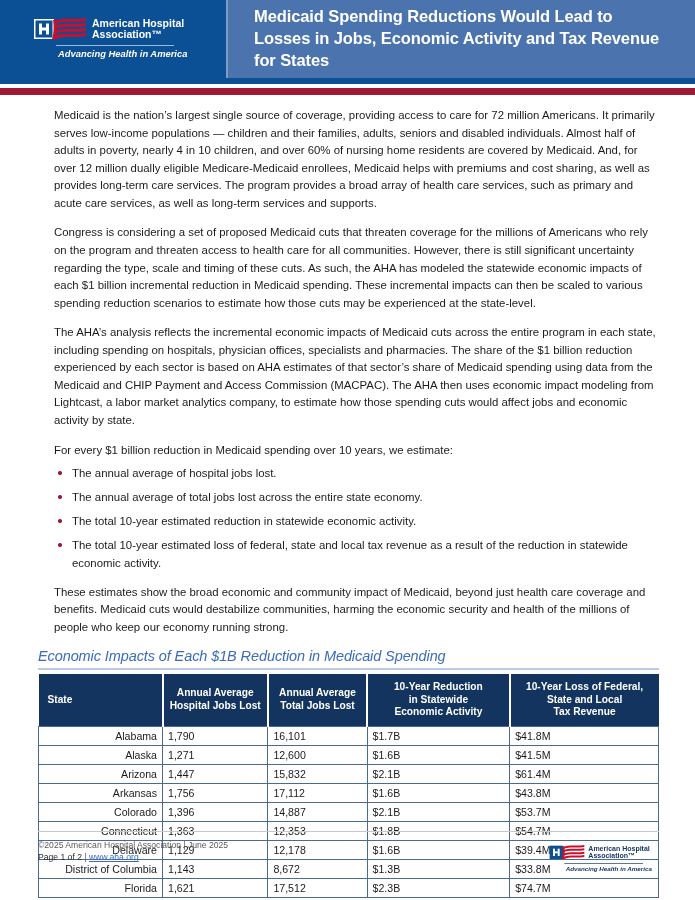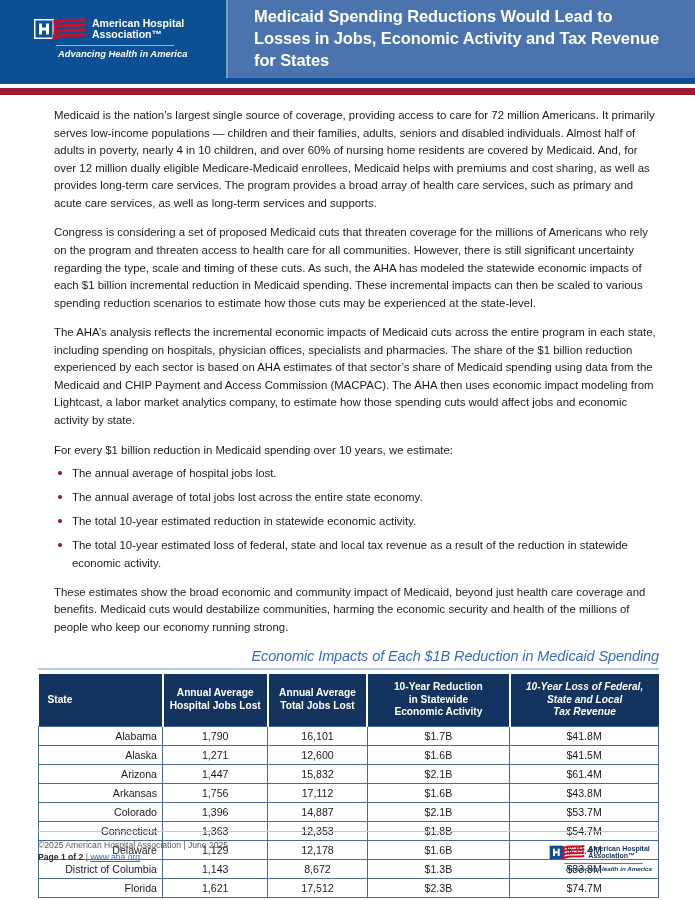--- a/index.html
+++ b/index.html
@@ -104,21 +104,20 @@
     border-radius: 50%;
   }
 
   
   .section-heading {
     font-size: 14.5px;
     font-style: italic;
     color: #3a6bbd;
     margin: 7px 0 4px 0;
     letter-spacing: -0.1px;
-    text-align: right;
   }
   .section-rule {
     height: 1.5px;
     background: #b9cbe6;
     margin-bottom: 4px;
   }
 
   
   table.data-table {
     width: 100%;
@@ -130,29 +129,28 @@
     color: #ffffff;
     font-weight: bold;
     font-size: 10.2px;
     line-height: 1.25;
     padding: 7px 5px;
     text-align: center;
     vertical-align: middle;
     border-right: 2px solid #ffffff;
     height: 46px;
   }
-  table.data-table thead th:last-child { border-right: none; font-style: italic; }
+  table.data-table thead th:last-child { border-right: none; }
   table.data-table thead th.col-state {
     text-align: left;
     padding-left: 9px;
   }
   table.data-table tbody td {
     border: 1px solid #4a6a96;
     padding: 3px 5px;
-    text-align: center;
     height: 16.5px;
     color: #1b1b1b;
     font-size: 10.6px;
   }
   table.data-table tbody td.cell-state {
     text-align: right;
     padding-left: 7px;
   }
 
   
@@ -176,21 +174,21 @@
   .footer-text { line-height: 1.45; }
   .footer-copyright {
     font-size: 8.6px;
     color: #5a5a5a;
   }
   .footer-pageline {
     font-size: 8.6px;
     color: #5a5a5a;
   }
   .footer-pageline .page-no {
-    font-weight: bold;
+    font-weight: normal;
     color: #2b2b2b;
     text-align: center;
   }
   .footer-link {
     color: #3a6bbd;
     text-decoration: underline;
   }
   .footer-logo { margin-top: 1px; }
 </style>
 </head>

